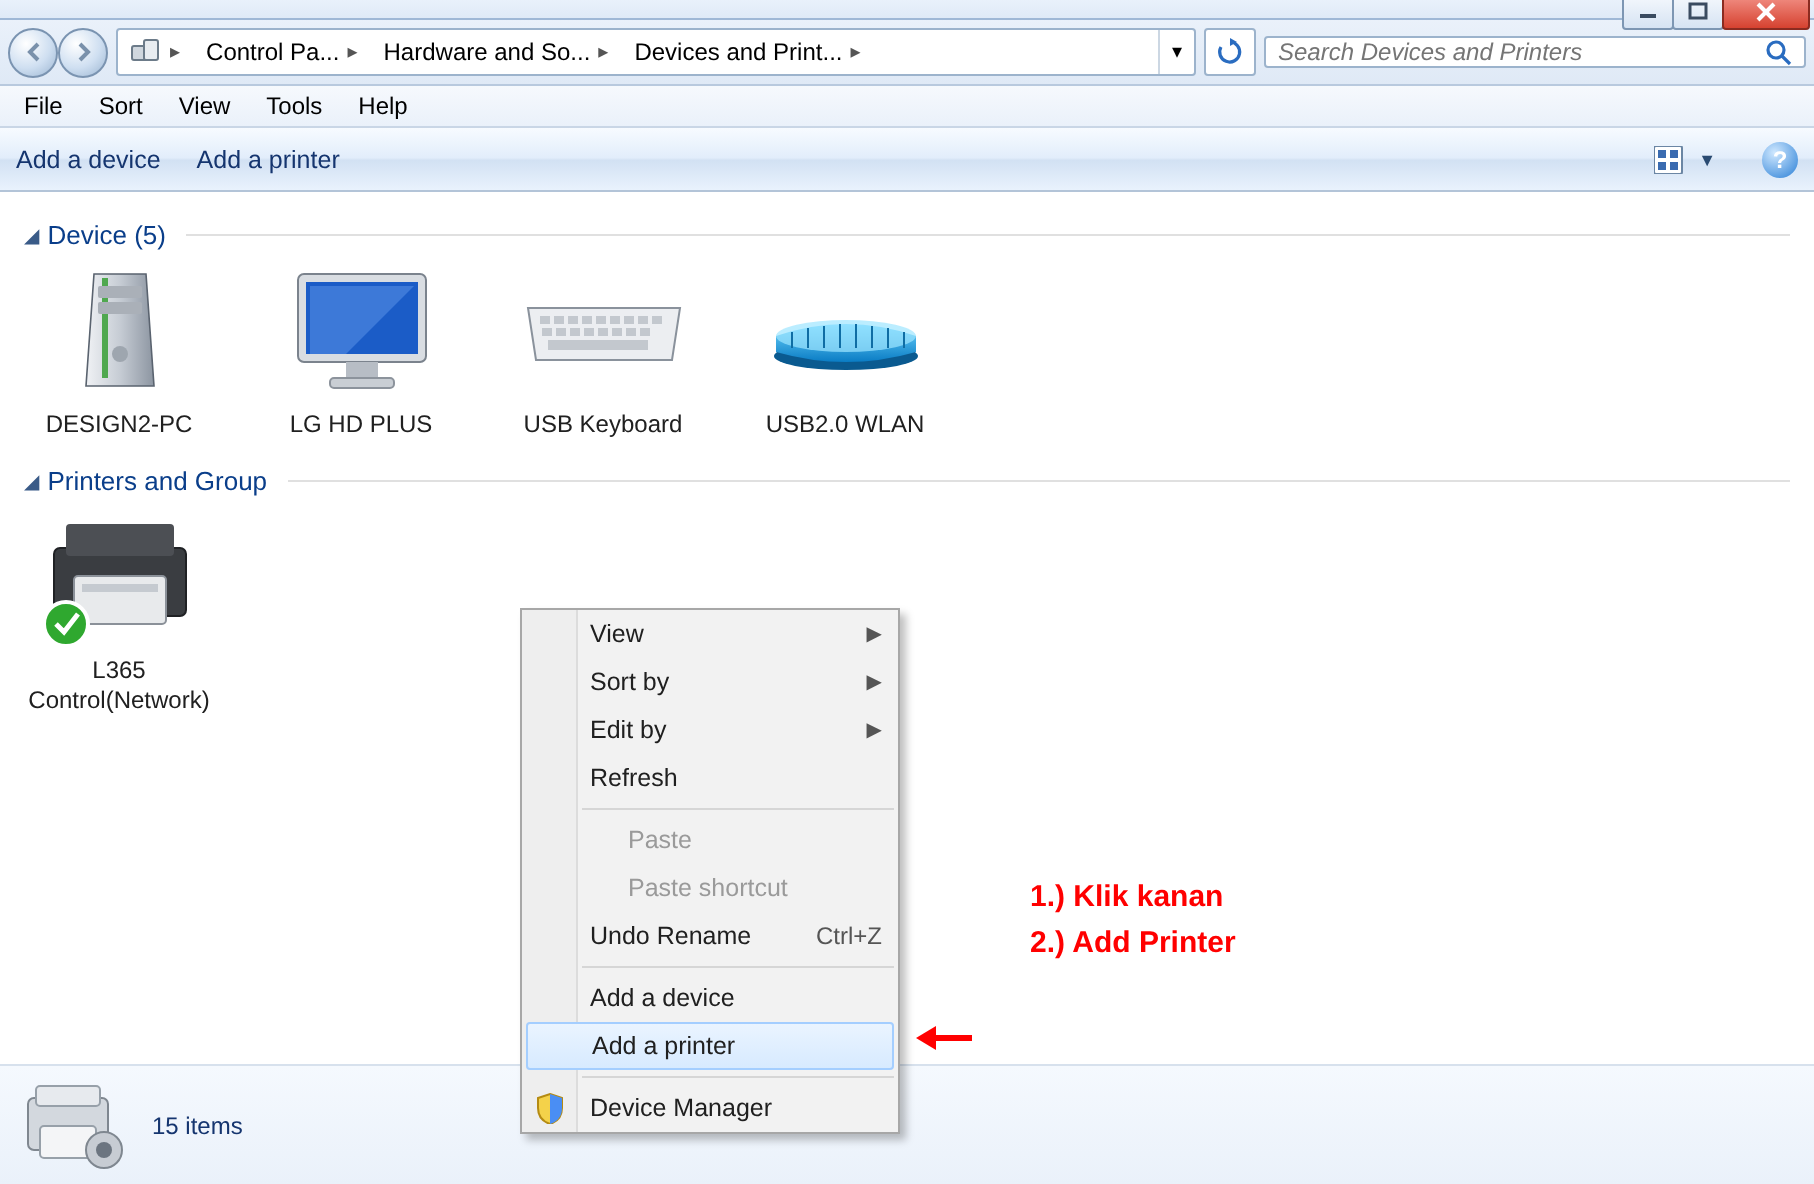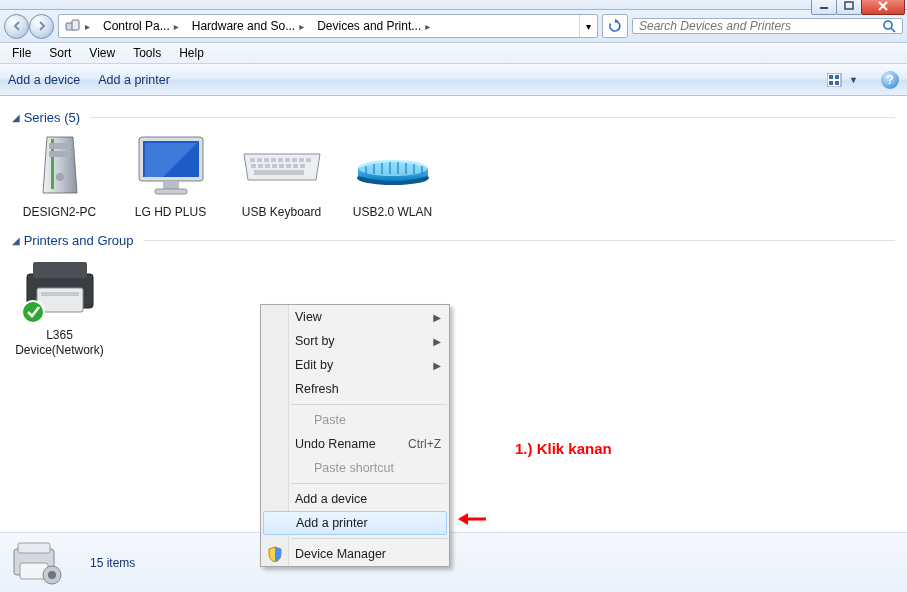--- a/index.html
+++ b/index.html
@@ -31,28 +31,28 @@
   .toolbar .spacer { flex:1; }
   .view-btn { display:flex; align-items:center; gap:4px; padding:2px 4px; border:1px solid transparent; border-radius:2px;}
   .help-btn { width:18px; height:18px; border-radius:50%; background: radial-gradient(circle at 35% 30%, #cfe8ff, #2a7fd6); color:#fff; display:flex; align-items:center; justify-content:center; font-size:12px; font-weight:bold;}
 
   
   .content { position: relative; padding: 10px 12px 0 12px; height: 428px; overflow:hidden; background:#fff;}
   .group-header { display:flex; align-items:center; gap:4px; color:#0a3e8a; font-size:13px; margin: 4px 0 6px 0; }
   .group-header .tri { font-size:10px; color:#3a5b88;}
   .group-header .line { flex:1; height:1px; background:#e0e0e0; margin-left:6px;}
 
-  .items-row { display:flex; gap: 16px; margin-bottom: 14px; flex-wrap: wrap;}
+  .items-row { display:flex; gap: 26px; margin-bottom: 14px; flex-wrap: wrap;}
   .device-item { width: 95px; display:flex; flex-direction:column; align-items:center; gap:4px; font-size:12px; color:#202020; text-align:center; }
   .device-item .icon-box { width: 85px; height: 70px; display:flex; align-items:center; justify-content:center; position:relative;}
 
   .label-txt { line-height:1.2; }
 
   
-  .details-bar { position:absolute; left:0; right:0; bottom:0; height: 60px; border-top:1px solid #d7e1ed; background: linear-gradient(#f5f9fe, #eaf1fa); display:flex; align-items:center; padding: 4px 10px; gap: 26px; font-size:12px; color:#15356f;}
+  .details-bar { position:absolute; left:0; right:0; bottom:0; height: 60px; border-top:1px solid #d7e1ed; background: linear-gradient(#f5f9fe, #eaf1fa); display:flex; align-items:center; padding: 4px 10px; gap: 12px; font-size:12px; color:#15356f;}
   .details-bar .thumb { width: 54px; height: 48px; display:flex; align-items:center; justify-content:center;}
 
   
   .context-menu { position:absolute; left: 260px; top: 304px; width: 190px; background:#f2f2f2; border:1px solid #a7a7a7; box-shadow: 3px 3px 4px rgba(0,0,0,0.25); font-size:12.5px; color:#202020; }
   .context-menu .gutter { position:absolute; left:0; top:0; bottom:0; width:28px; background:#eeeeee; border-right:1px solid #dcdcdc;}
   .cm-item { position:relative; padding: 5px 8px 5px 34px; display:flex; align-items:center; justify-content:space-between; }
   .cm-item .arrow { font-size:10px; color:#555; }
   .cm-item.disabled { color:#9a9a9a;margin-left:19px; }
   .cm-item.highlight { background: linear-gradient(#eaf4ff,#d7eaff); border:1px solid #a4ceff; border-radius:2px; margin:0 2px; padding:4px 6px 4px 32px;}
   .cm-sep { height:1px; background:#d6d6d6; margin: 3px 2px 3px 30px; position:relative;}
@@ -164,21 +164,21 @@
       </svg>
     <span style="font-size:9px;color:#2a4b72;">▼</span>
   </div>
   <div class="help-btn">?</div>
 </div>
 
 <div class="content">
 
   <div class="group-header">
     <span class="tri">◢</span>
-    <span><span>Series</span> (<span>5</span>)</span>
+    <span><span>Device</span> (<span>5</span>)</span>
     <div class="line"></div>
   </div>
   <div class="items-row">
     <div class="device-item">
       <div class="icon-box">
         <svg width="70" height="70" viewBox="0 0 70 70">
           <defs>
               <linearGradient id="g1" x1="0" y1="0" x2="1" y2="0">
                 <stop offset="0" stop-color="#f0f2f5"></stop>
                 <stop offset="0.5" stop-color="#c6ccd4"></stop>
@@ -276,27 +276,28 @@
       <div class="icon-box">
         <svg width="82" height="74" viewBox="0 0 82 74">
           <rect x="8" y="22" width="66" height="34" rx="3" fill="#3a3d41" stroke="#1f2124"></rect>
           <rect x="14" y="10" width="54" height="16" rx="2" fill="#4c4f54"></rect>
           <rect x="18" y="36" width="46" height="24" rx="2" fill="#e8eaec" stroke="#8b9199"></rect>
           <rect x="22" y="40" width="38" height="4" fill="#c5cad0"></rect>
           <circle cx="14" cy="60" r="11" fill="#2fa82f" stroke="#fff" stroke-width="2"></circle>
           <path d="M9 60 L13 64 L20 55" fill="none" stroke="#fff" stroke-width="2.5"></path>
         </svg>
       </div>
-      <div class="label-txt">L365 Device(Network)</div>
+      <div class="label-txt">L365 Control(Network)</div>
     </div>
 
   </div>
 
   <div class="annotation">
     <div>1.) Klik kanan</div>
+    <div>2.) Add Printer</div>
   </div>
 
 </div>
 
 <div class="details-bar">
   <div class="thumb">
     <svg width="54" height="48" viewBox="0 0 54 48">
       <rect x="4" y="10" width="40" height="26" rx="3" fill="#d3d8de" stroke="#7f8790"></rect>
       <rect x="8" y="4" width="32" height="10" rx="2" fill="#e7eaee" stroke="#97a0a9"></rect>
       <rect x="10" y="24" width="28" height="16" rx="2" fill="#f4f5f7" stroke="#97a0a9"></rect>
@@ -321,26 +322,26 @@
       <span>Edit by</span>
       <span class="arrow">▶</span>
     </div>
   <div class="cm-item">
       <span>Refresh</span>
     </div>
   <div class="cm-sep"></div>
   <div class="cm-item disabled">
       <span>Paste</span>
     </div>
+  <div class="cm-item disabled">
+      <span>Paste shortcut</span>
+    </div>
   <div class="cm-item">
       <span>Undo Rename</span>
       <span class="shortcut">Ctrl+Z</span>
-    </div>
-  <div class="cm-item disabled">
-      <span>Paste shortcut</span>
     </div>
   <div class="cm-sep"></div>
   <div class="cm-item">
       <span>Add a device</span>
     </div>
   <div class="cm-item highlight">
       <span>Add a printer</span>
     </div>
   <div class="cm-sep"></div>
   <div class="cm-item">

